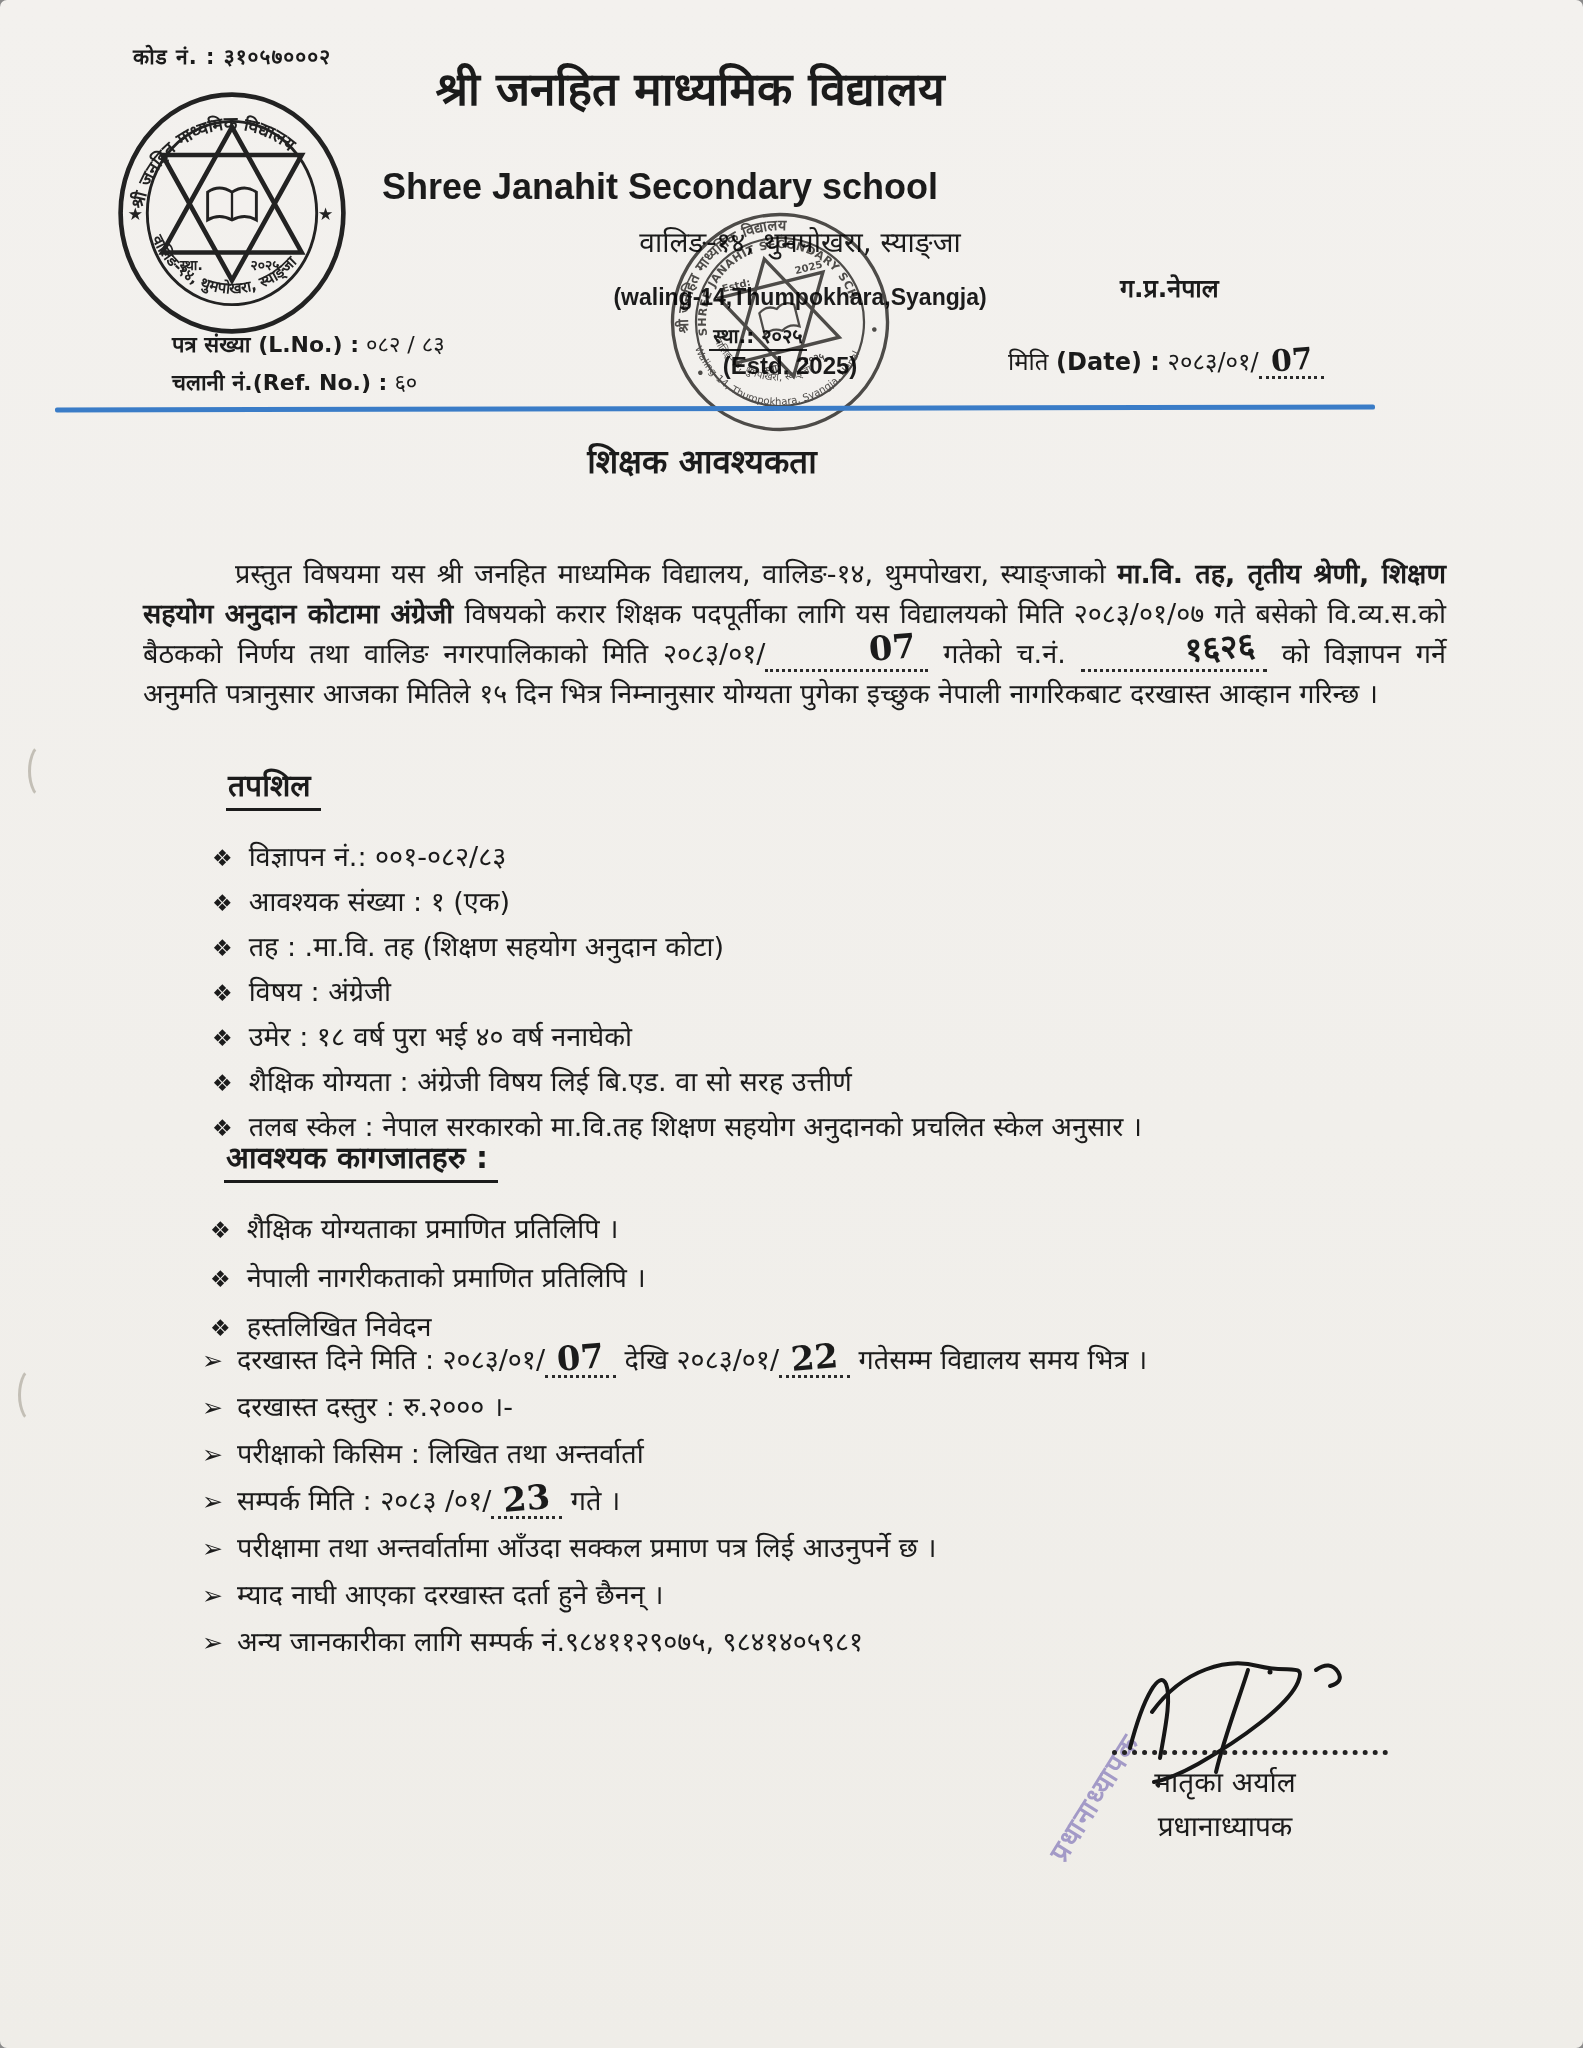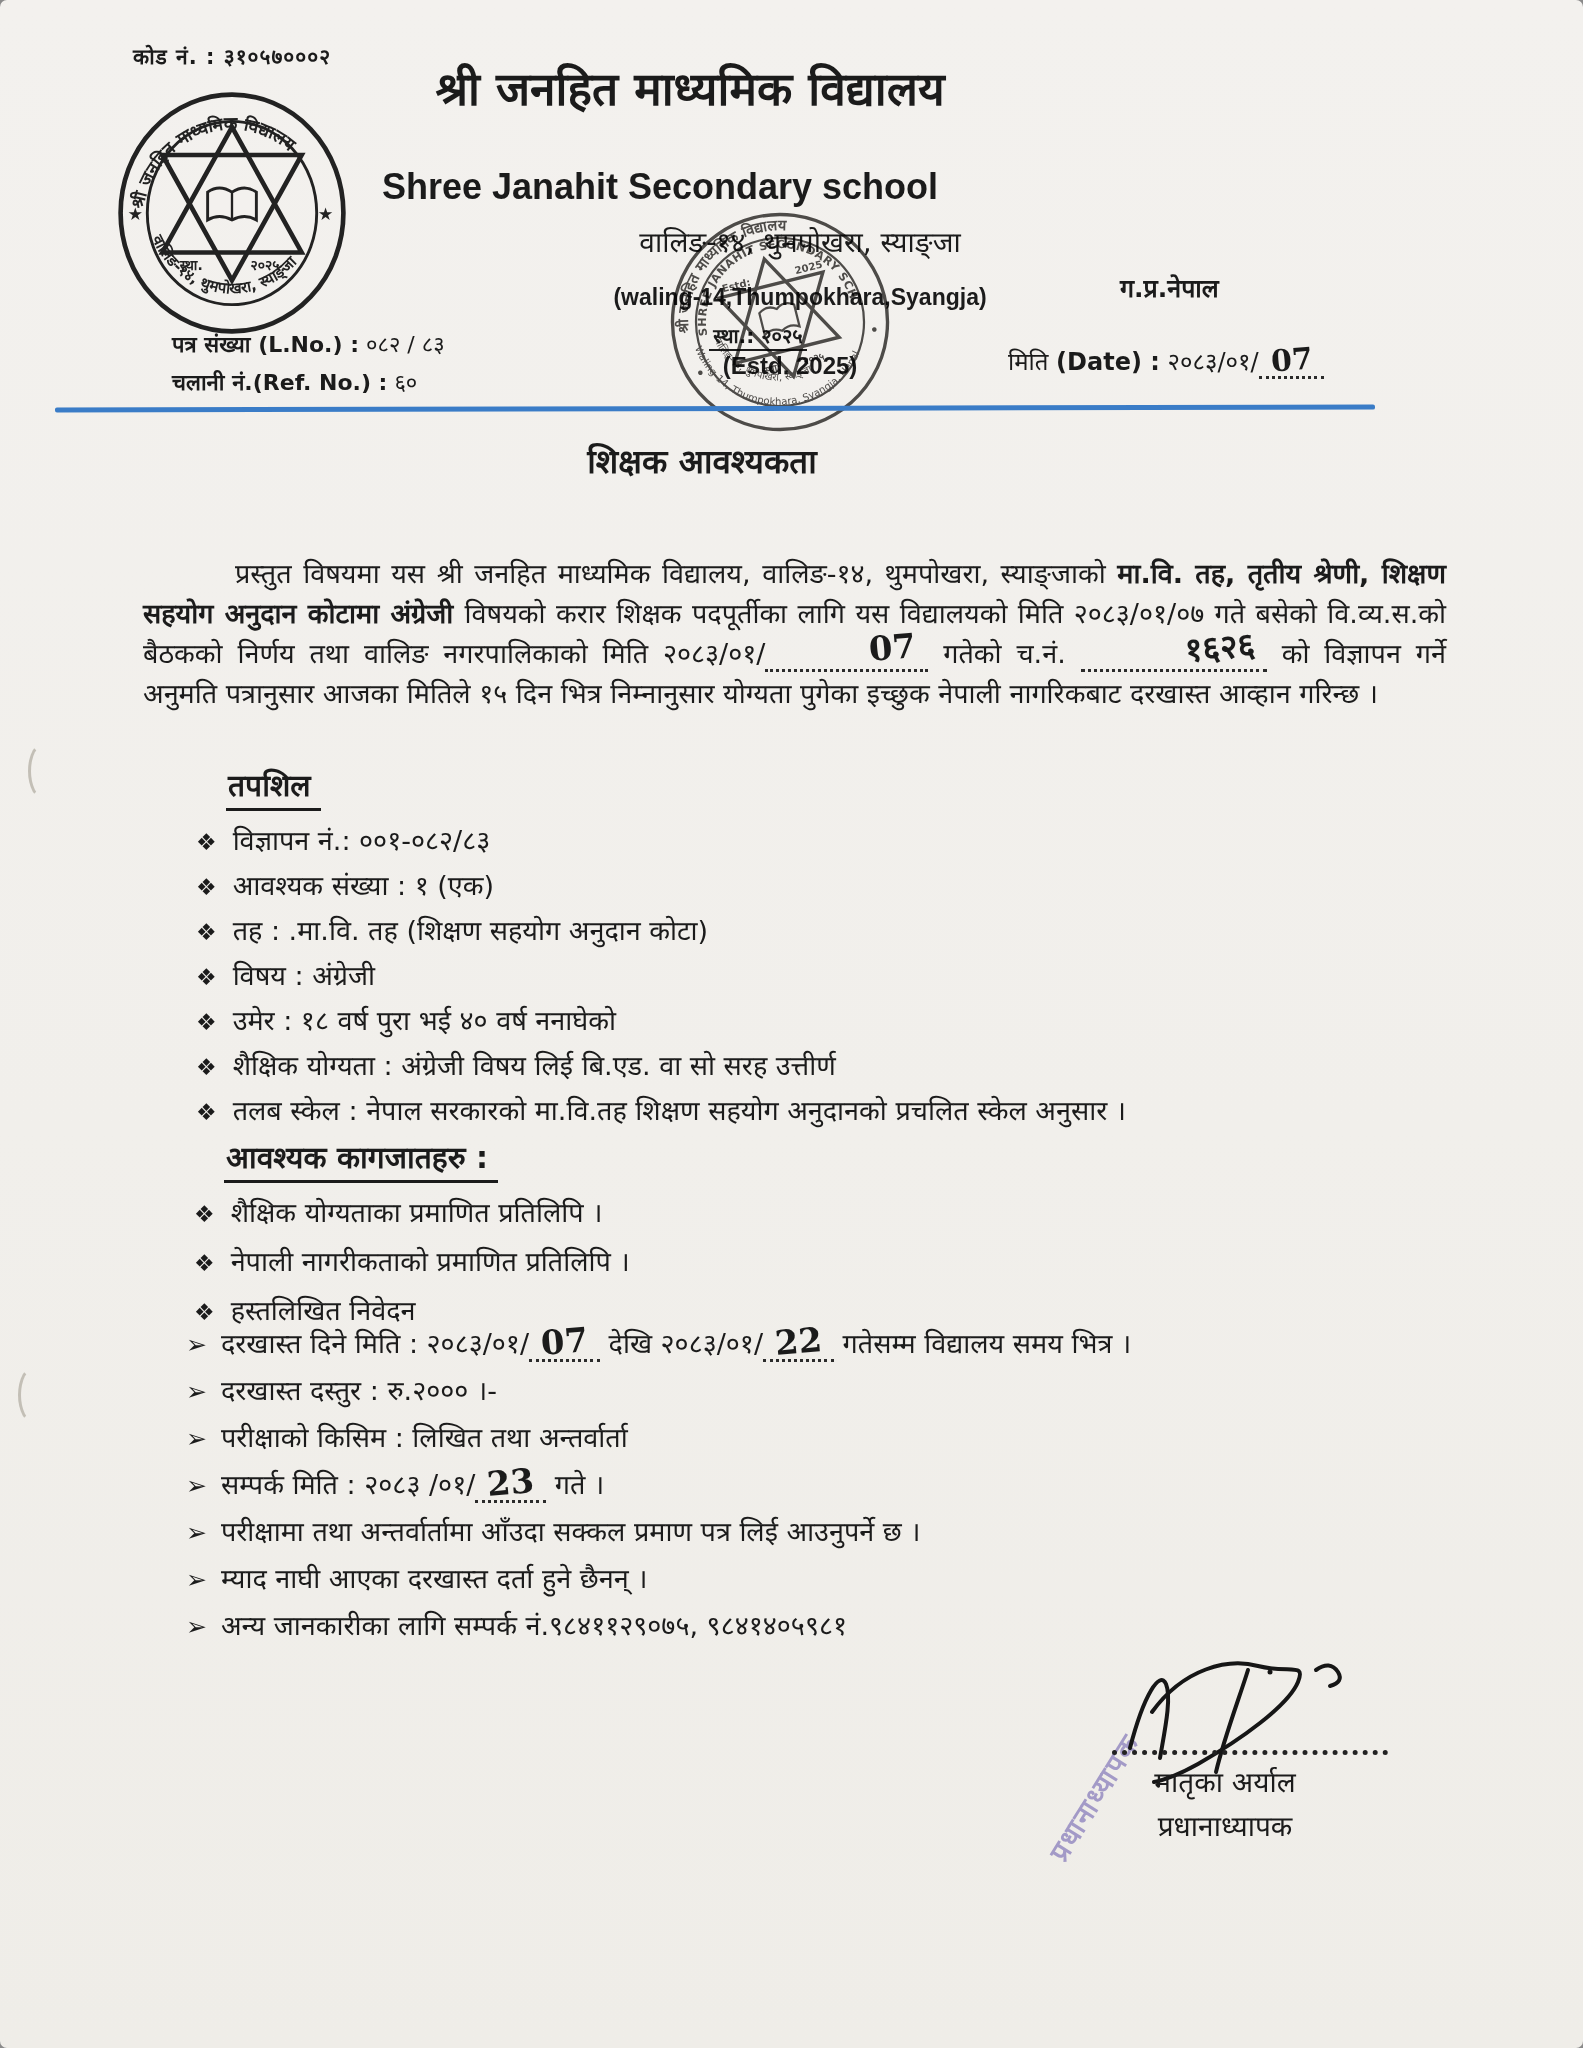--- a/index.html
+++ b/index.html
@@ -43,21 +43,21 @@
 
   .para { left:143px; top:554px; width:1303px; font-size:27px; line-height:40px;
           text-align:justify; text-indent:92px; }
 
   .sec-details { left:196px; top:764px;  width:1260px; }
   .sec-docs    { left:194px; top:1136px; width:1260px; }
   .sec-terms   { left:186px; top:1328px; width:1272px; }
 
   .sec-h { display:inline-block; font-size:30px; font-weight:bold; margin:0 0 14px 30px;
            border-bottom:3px solid #1b1b1b; padding:0 10px 3px 2px; }
-  ul.doclist { list-style:none; margin:0; padding:0; }
+  ul.doclist { list-style:none; margin:16px; padding:0; }
   ul.doclist li { margin-bottom:12px; font-size:27px; line-height:31px; }
   .sec-docs ul.doclist li { margin-bottom:16px; }
   .sec-terms ul.doclist li { margin-bottom:15px; }
   .blt { display:inline-block; margin-right:16px; font-size:23px; }
   .arw { display:inline-block; margin-right:14px; font-size:25px; color:#1b1b1b; }
 
   .dots { border-bottom:3px dotted #2b2b2b; padding:0 10px; }
   .hw { display:inline-block; font-family:"DejaVu Serif",serif; font-weight:bold;
         font-size:1.25em; transform:rotate(-5deg); line-height:.8; padding:0 2px; }
 

